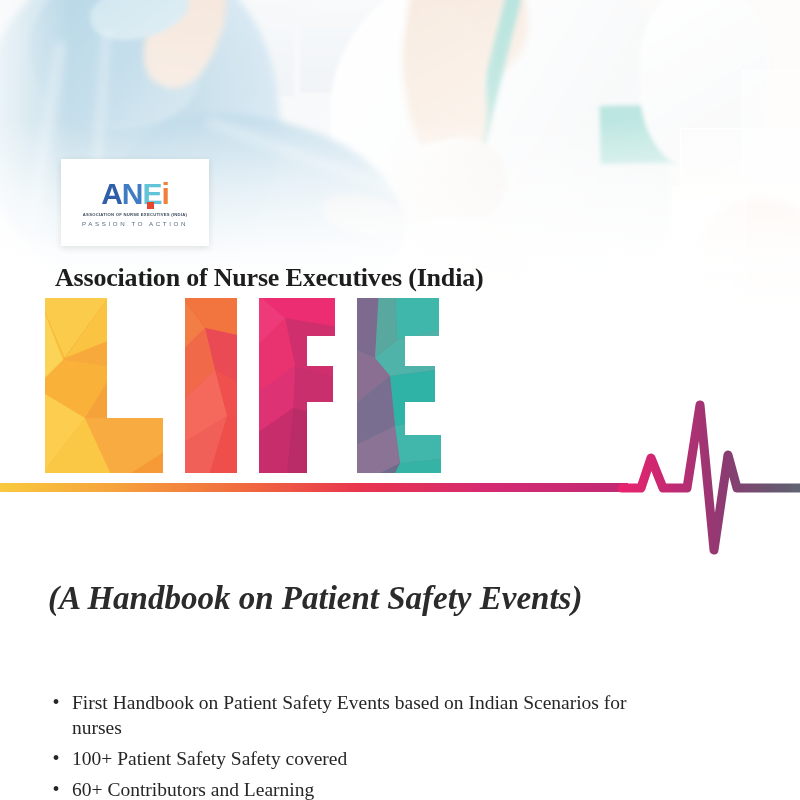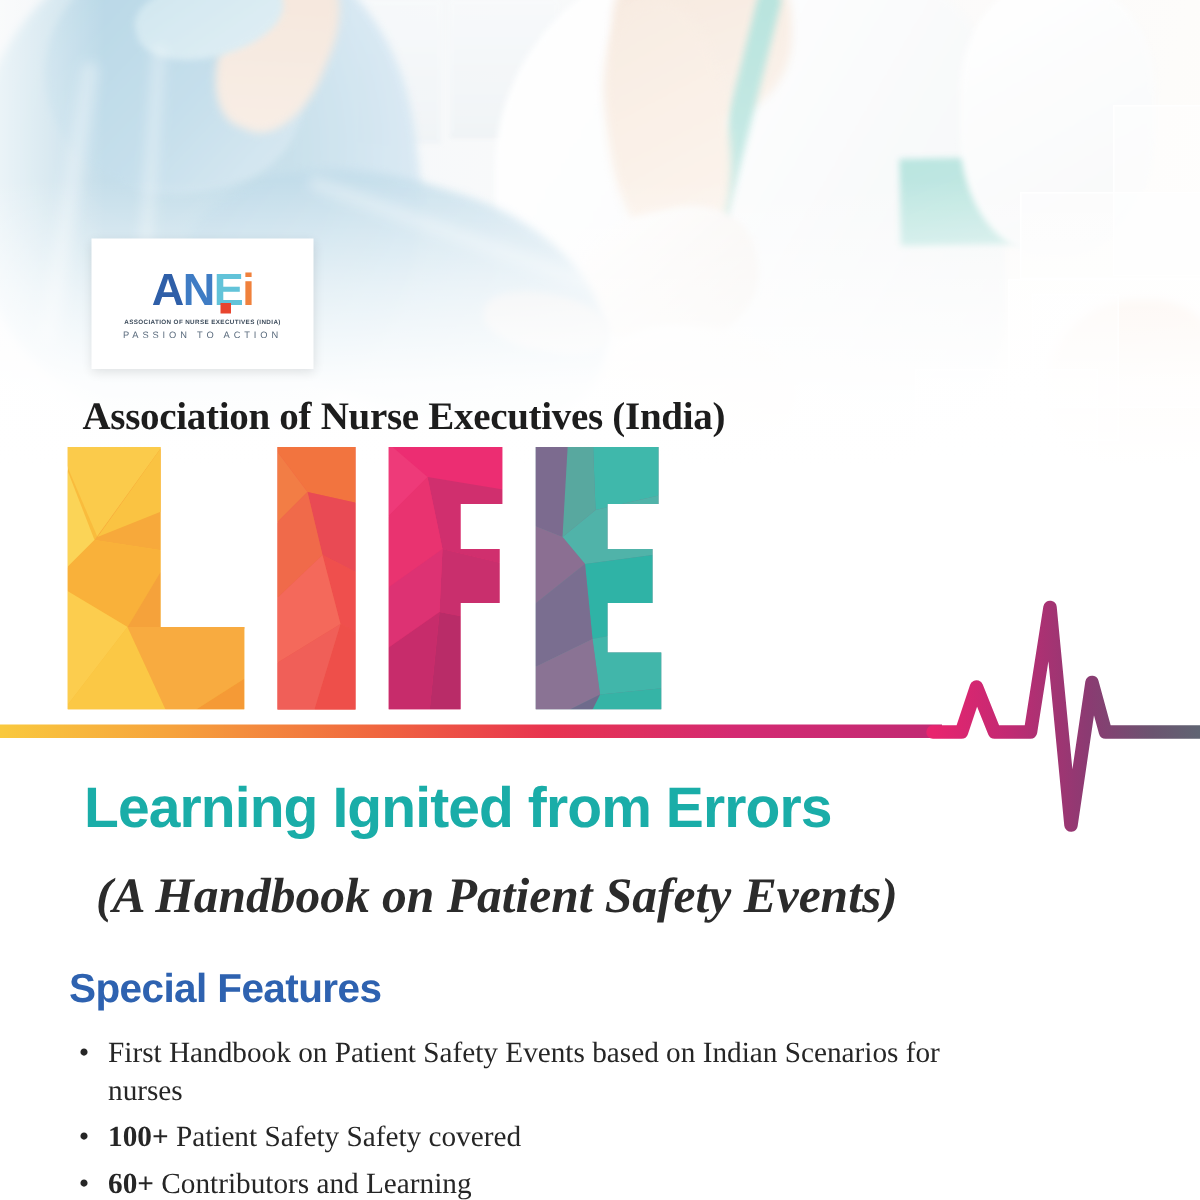--- a/index.html
+++ b/index.html
@@ -298,21 +298,21 @@
     left: 56px; top: 518px;
     font-family: "Liberation Sans", sans-serif;
     font-weight: bold;
     font-size: 38px;
     letter-spacing: -0.6px;
     color: #1aada8;
     white-space: nowrap;
   }
   .handbook {
     position: absolute;
-    left: 64px; top: 580px;
+    left: 48px; top: 580px;
     font-family: "Liberation Serif", serif;
     font-weight: bold;
     font-style: italic;
     font-size: 33px;
     color: #2b2b2b;
     white-space: nowrap;
   }
   .feat-head {
     position: absolute;
     left: 46px; top: 644px;
@@ -338,21 +338,21 @@
   }
   .feat-bullet {
     width: 32px;
     flex: 0 0 32px;
     text-align: center;
     font-size: 20px;
     line-height: 25px;
     color: #262626;
   }
   .feat-text { flex: 1 1 auto; }
-  .feat-text b { font-weight: bold; }
+  .feat-text b { font-weight: normal; }
 </style>
 </head>
 <body>
 
 <div id="poster">
 
   <div class="photo">
     <div class="photo-base"></div>
 
     <div class="pane-a"></div>
@@ -498,25 +498,23 @@
           <stop offset="100%" stop-color="#5f6472"></stop>
         </linearGradient>
       </defs>
 
       <rect x="0" y="88" width="628" height="9" fill="url(#ruleGrad)"></rect>
 
       <path d="M622,93 L641,93 L651,63 L663,93 L683,93 L687,93 L700,10 L714,155 L728,60 L737,93 L800,93" fill="none" stroke="url(#ecgGrad)" stroke-width="9" stroke-linejoin="round" stroke-linecap="round"></path>
     </svg>
   </div>
 
-  <div class="tagline">Learning Ignited from Errors</div>
 
   <div class="handbook">(A Handbook on Patient Safety Events)</div>
 
-  <div class="feat-head">Special Features</div>
 
   <div class="feat-list">
     <div class="feat-item">
       <span class="feat-bullet">•</span>
       <span class="feat-text"><span>First Handbook on Patient Safety Events based on Indian Scenarios for nurses</span></span>
     </div>
     <div class="feat-item">
       <span class="feat-bullet">•</span>
       <span class="feat-text"><b>100+</b><span> Patient Safety Safety covered</span></span>
     </div>

